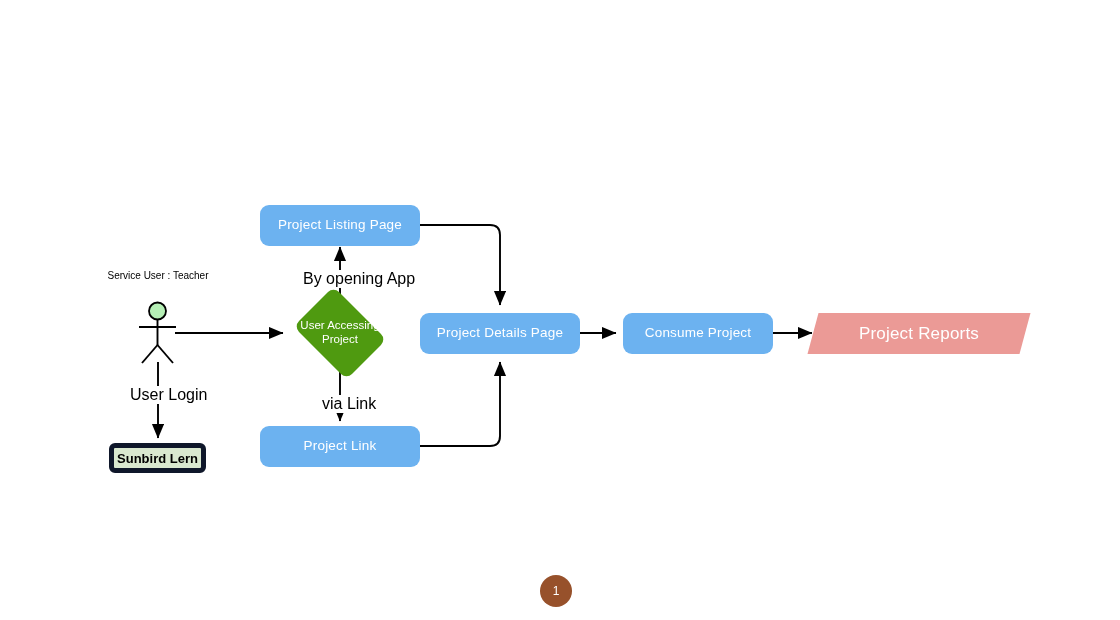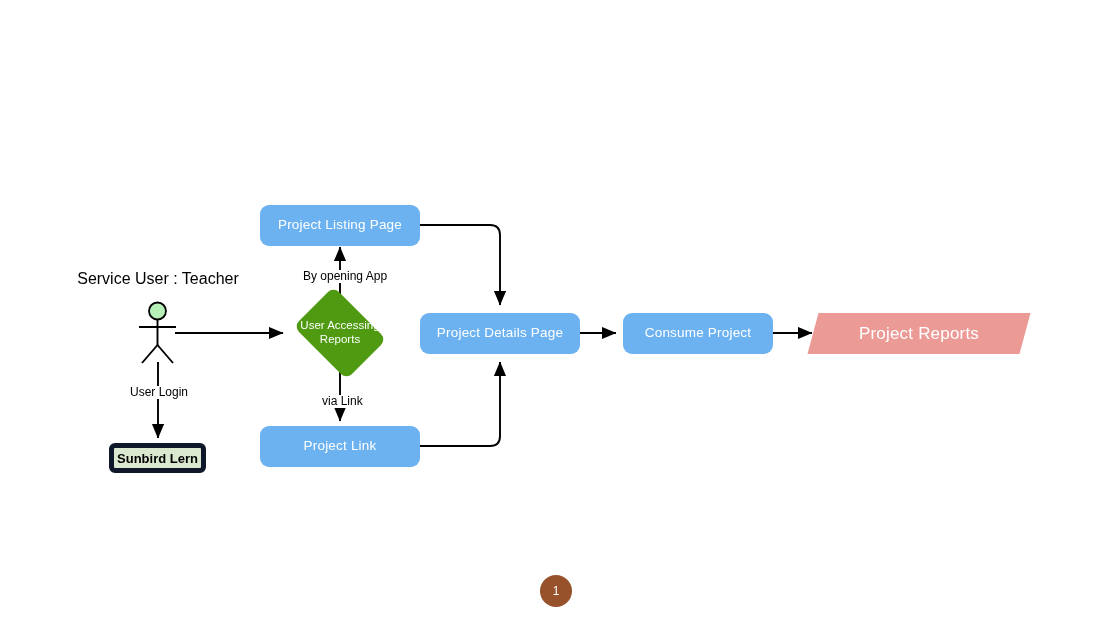--- a/index.html
+++ b/index.html
@@ -109,29 +109,29 @@
     border-radius: 6px;
     color: #000000;
     font-size: 13px;
     font-weight: bold;
   }
   .actor-caption {
     position: absolute;
     white-space: nowrap;
     text-align: center;
     color: #000000;
-    font-size: 16px;
+    font-size: 10px;
     line-height: 1.15;
   }
 
   .edge-label {
     position: absolute;
     white-space: nowrap;
     color: #000000;
-    font-size: 12px;
+    font-size: 16px;
     background: #ffffff;
     padding: 0 2px;
     line-height: 1.1;
   }
 
   .page-badge {
     position: absolute;
     width: 32px;
     height: 32px;
     border-radius: 50%;
@@ -183,21 +183,21 @@
   <div class="actor-caption" style="left:58px; top:270px; width:200px;">
     <div>Service User : Teacher</div>
   </div>
 
   <div class="node proc" style="left:260px; top:205px; width:160px; height:41px;">
     <span>Project Listing Page</span>
   </div>
 
   <div class="decision-wrap" style="left:287px; top:293px; width:106px; height:80px;">
     <div class="decision-shape"></div>
-    <div class="decision-label">User Accessing Reports</div>
+    <div class="decision-label">User Accessing Project</div>
   </div>
 
   <div class="node proc" style="left:260px; top:426px; width:160px; height:41px;">
     <span>Project Link</span>
   </div>
 
   <div class="node proc" style="left:420px; top:313px; width:160px; height:41px;">
     <span>Project Details Page</span>
   </div>
 

